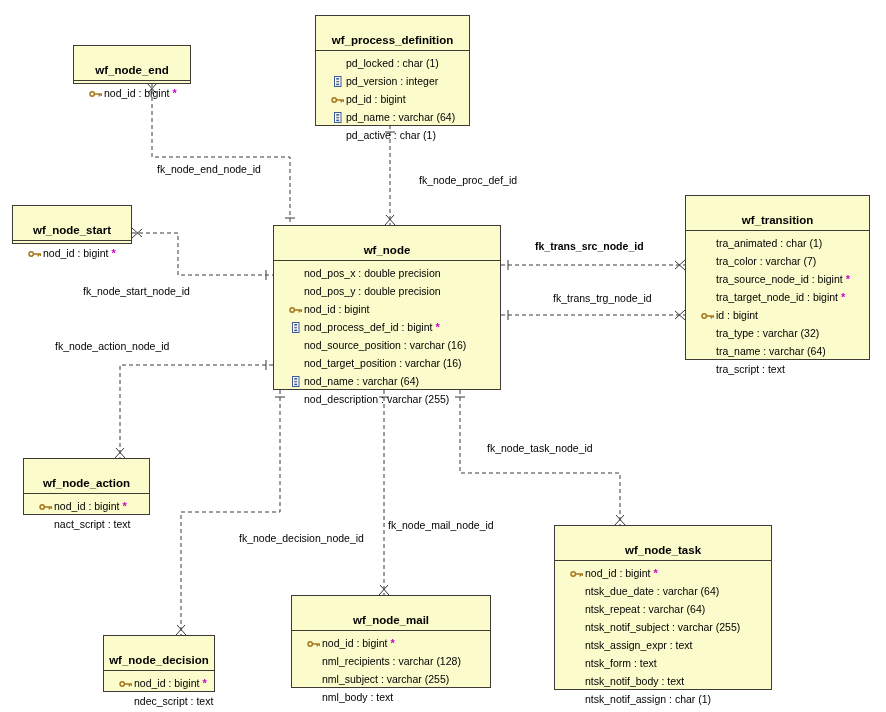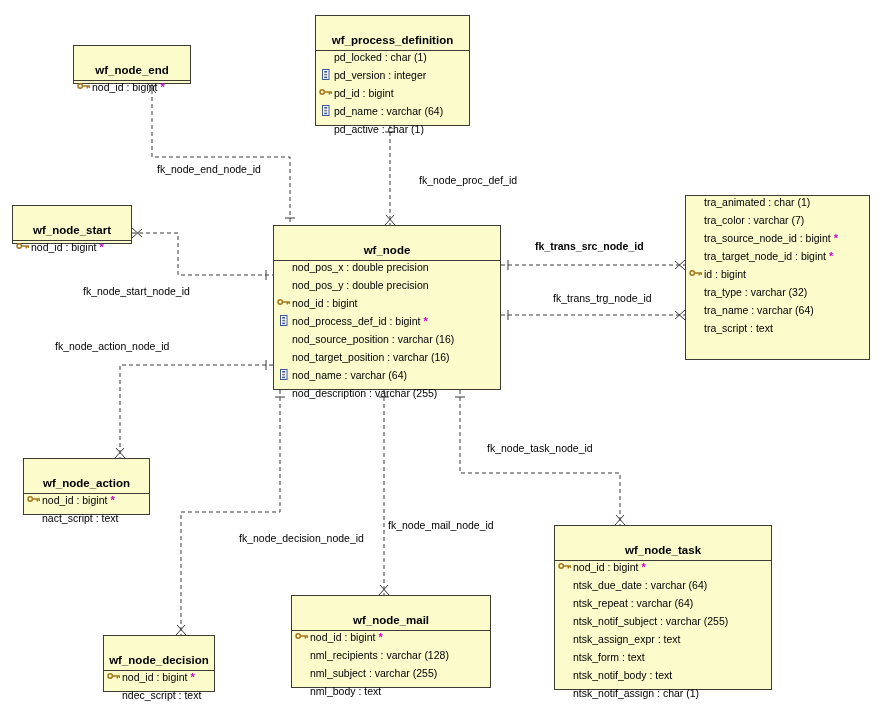--- a/index.html
+++ b/index.html
@@ -13,23 +13,23 @@
     background:var(--table-fill,#fbfbcb);
     border:1px solid var(--table-border,#3c3c34);
   }
   .tbl-header {
     height:19px; line-height:19px; text-align:center;
     font-weight:bold; font-size:11.5px; color:var(--text,#000);
     border-bottom:1px solid var(--table-border,#3c3c34);
     white-space:nowrap; overflow:hidden;margin-top:15px;
   }
   .tbl-row {
-    height:18px; display:flex; align-items:flex-start;
+    height:18px; display:flex; align-items:flex-end;
     font-size:10.5px; color:var(--text,#000);
-    padding-left:1px; white-space:nowrap; overflow:hidden;
+    padding-left:13px; white-space:nowrap; overflow:hidden;
   }
   .row-icon { width:17px; flex:none; display:inline-flex; justify-content:center; align-items:center; }
   .col-label { flex:none; }
   .req-star { color:var(--notnull,#cc00cc); margin-left:3px; font-weight:bold; font-size:11px; }
   .rel-label {
     position:absolute; font-size:10.5px; color:var(--text,#000);
     white-space:nowrap; background:transparent;
   }
 </style>
 </head>
@@ -200,20 +200,21 @@
           </svg>
         </span>
         <span class="col-label">nod_name : varchar (64)</span>
       </div>
       <div class="tbl-row">
         <span class="row-icon"></span>
         <span class="col-label">nod_description : varchar (255)</span>
       </div>
     </div>
     <div class="tbl" style="left: 685px; top: 195px; width: 185px; height: 165px;">
+      <div class="tbl-header">wf_transition</div>
       <div class="tbl-row">
         <span class="row-icon"></span>
         <span class="col-label">tra_animated : char (1)</span>
       </div>
       <div class="tbl-row">
         <span class="row-icon"></span>
         <span class="col-label">tra_color : varchar (7)</span>
       </div>
       <div class="tbl-row">
         <span class="row-icon"></span>

